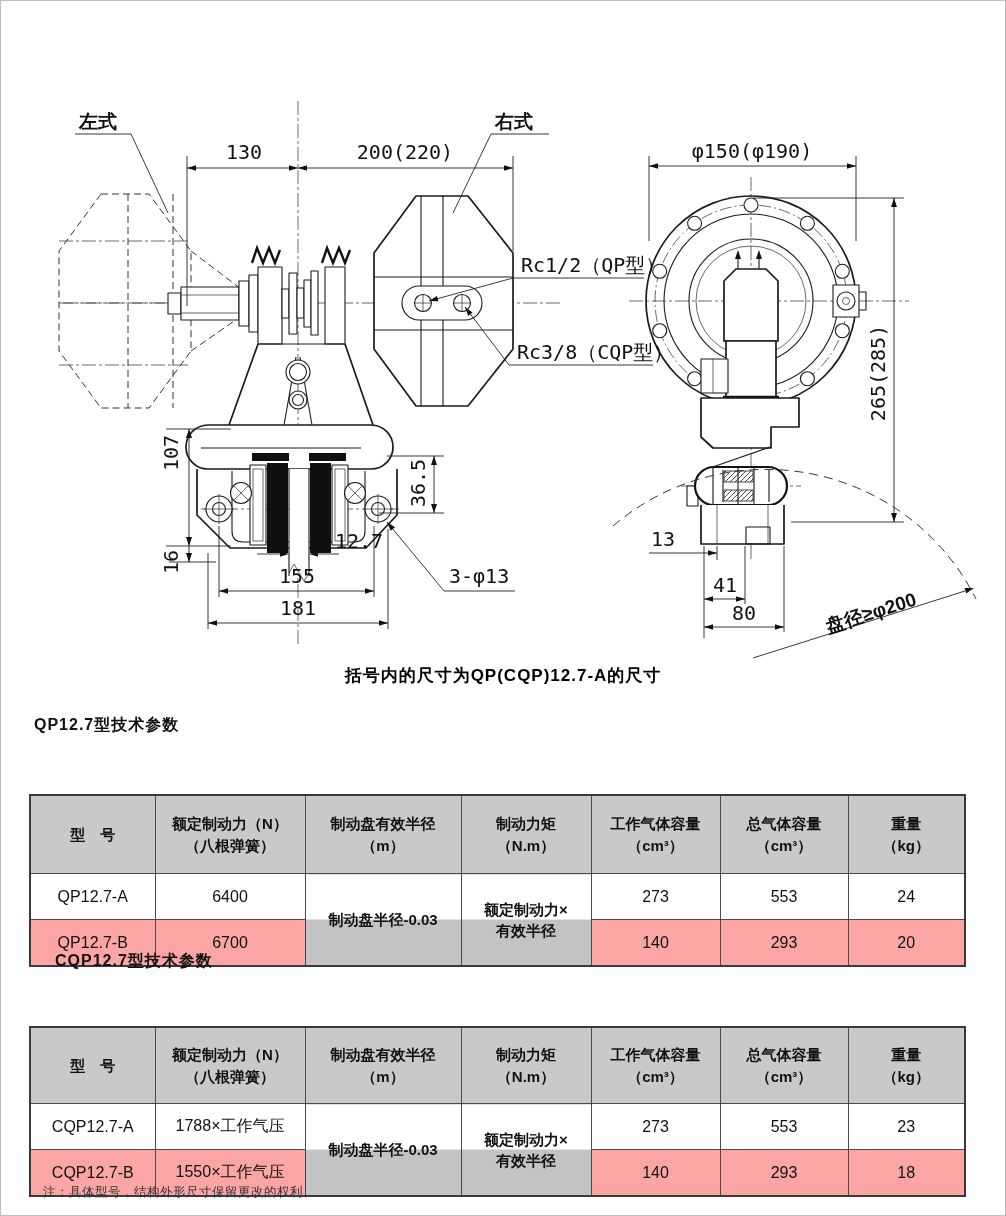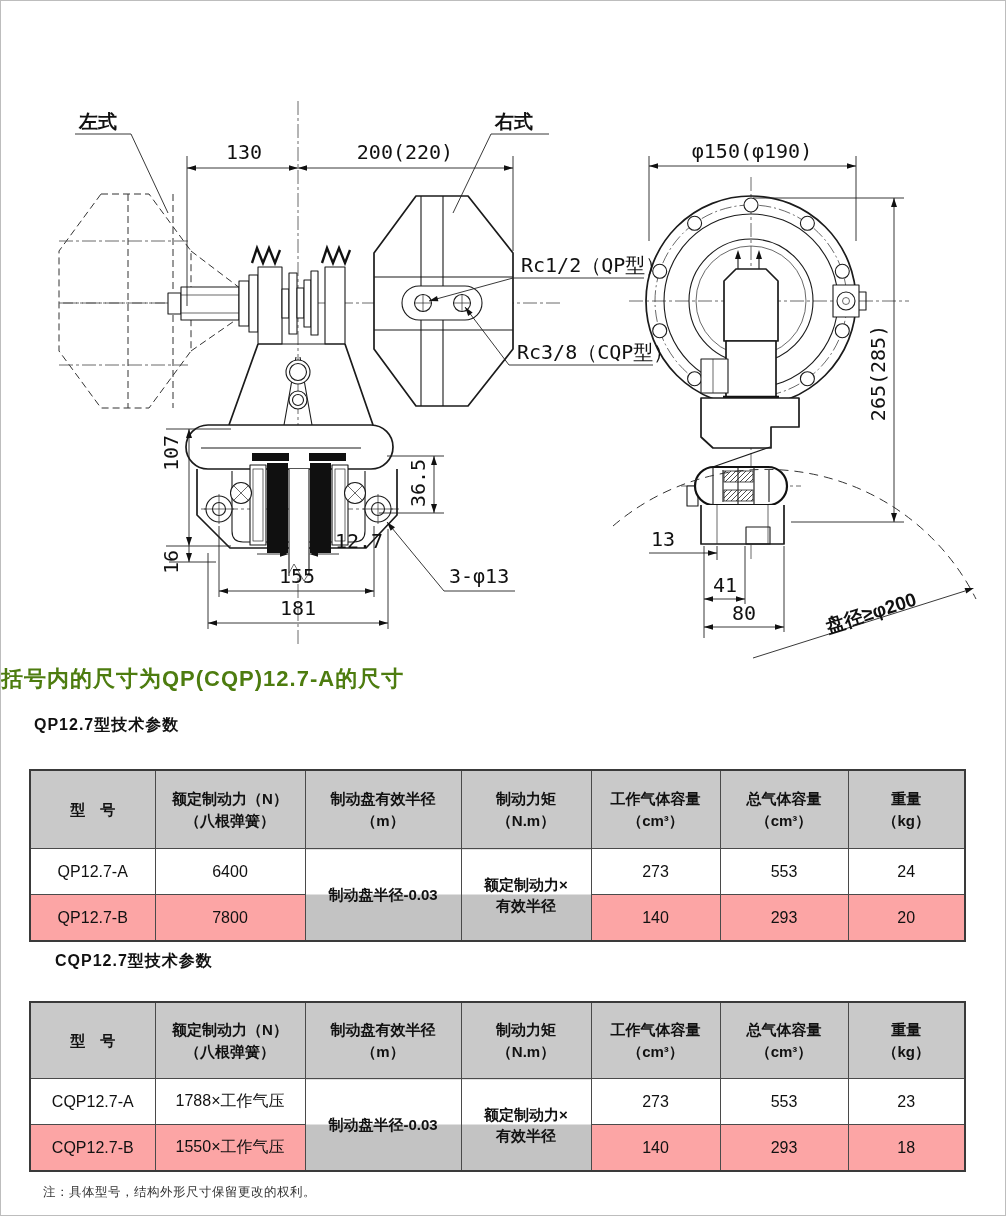--- a/index.html
+++ b/index.html
@@ -1,26 +1,26 @@
 <!DOCTYPE html>
 <html><head>
 <meta charset="utf-8">
 <style>
   html,body{margin:0;padding:0;background:#fff;}
   .page{position:relative;width:1006px;height:1216px;box-sizing:border-box;
         border:1px solid #bdbdbd;background:#fff;overflow:hidden;
         font-family:"Liberation Sans",sans-serif;color:#111;}
   .doc-title{position:absolute;left:36px;top:16px;font-size:23px;font-weight:bold;letter-spacing:1px;}
   .drawing-svg{position:absolute;left:0;top:0;}
-  .caption{position:absolute;top:663px;left:0;width:100%;text-align:left;
-           font-size:22px;font-weight:bold;color:#4d7c0f;letter-spacing:1px;}
+  .caption{position:absolute;top:663px;left:0;width:100%;text-align:center;
+           font-size:17px;font-weight:bold;color:#000000;letter-spacing:1px;}
   .tbl-title{position:absolute;font-size:16px;font-weight:bold;letter-spacing:1px;}
   .tbl1-title{left:33px;top:714px;}
   .tbl2-title{left:54px;top:950px;}
-  .tblwrap{position:absolute;left:28px;width:850px;}
+  .tblwrap{position:absolute;left:28px;width:850px;margin-top:25px;}
   .tbl1{top:768px;}
   .tbl2{top:1000px;}
   table{border-collapse:collapse;width:100%;table-layout:fixed;border:2px solid #3a3a3a;}
   th,td{border:1px solid #4a4a4a;text-align:center;vertical-align:middle;padding:0 4px;}
   thead th{background:#c9c9c9;height:77px;font-size:15px;font-weight:bold;line-height:1.45;}
   .tbl2 thead th{height:75px;}
   tbody td{height:45px;font-size:16px;font-weight:normal;}
   tr.row-b td{background:#fca5a5;}
   td.merged{background:linear-gradient(to bottom,#ffffff 50%,#c3c3c3 50%);
             font-size:15px;font-weight:bold;line-height:1.4;}
@@ -302,21 +302,21 @@
           <td class="merged" rowspan="2">
             <div>额定制动力×</div>
               <div>有效半径</div>
           </td>
           <td>273</td>
           <td>553</td>
           <td>24</td>
         </tr>
         <tr class="row-b">
           <td>QP12.7-B</td>
-          <td>7800</td>
+          <td>6700</td>
           <td>140</td>
           <td>293</td>
           <td>20</td>
         </tr>
       </tbody>
     </table>
   </div>
 
   <div class="tbl-title tbl2-title">CQP12.7型技术参数</div>
   <div class="tblwrap tbl2">

